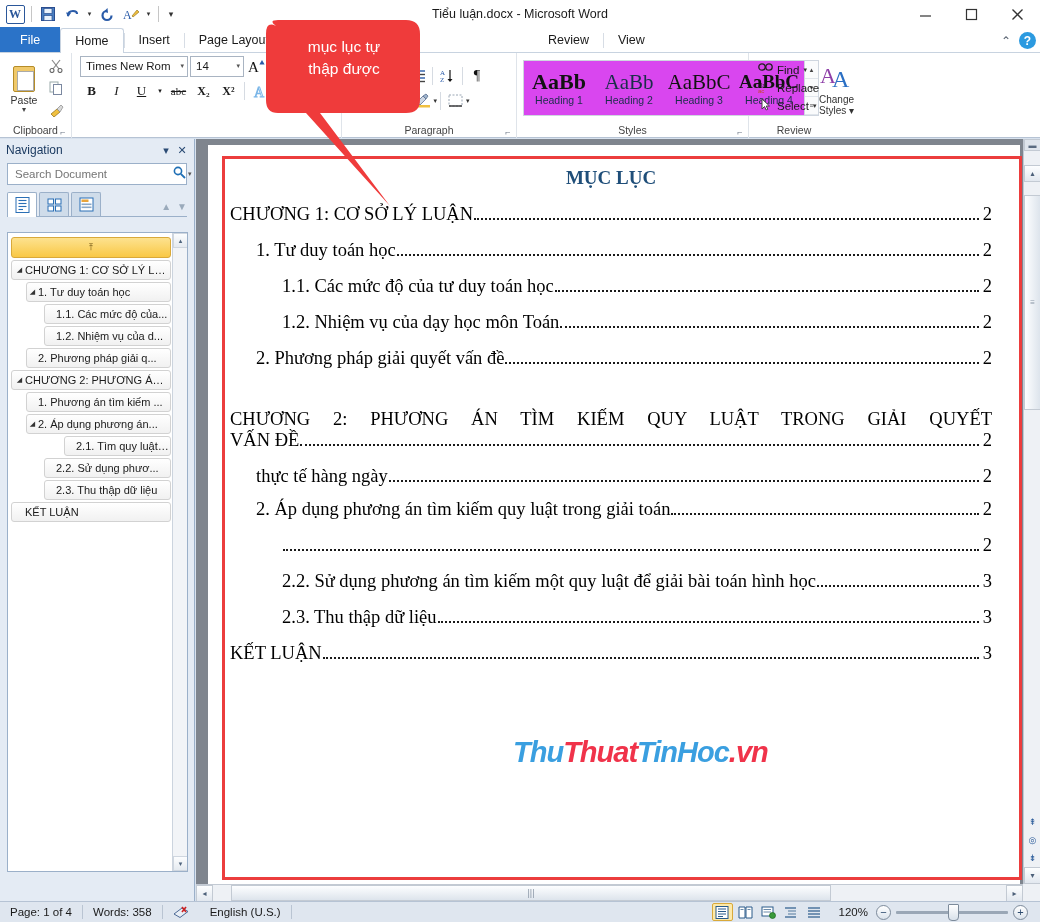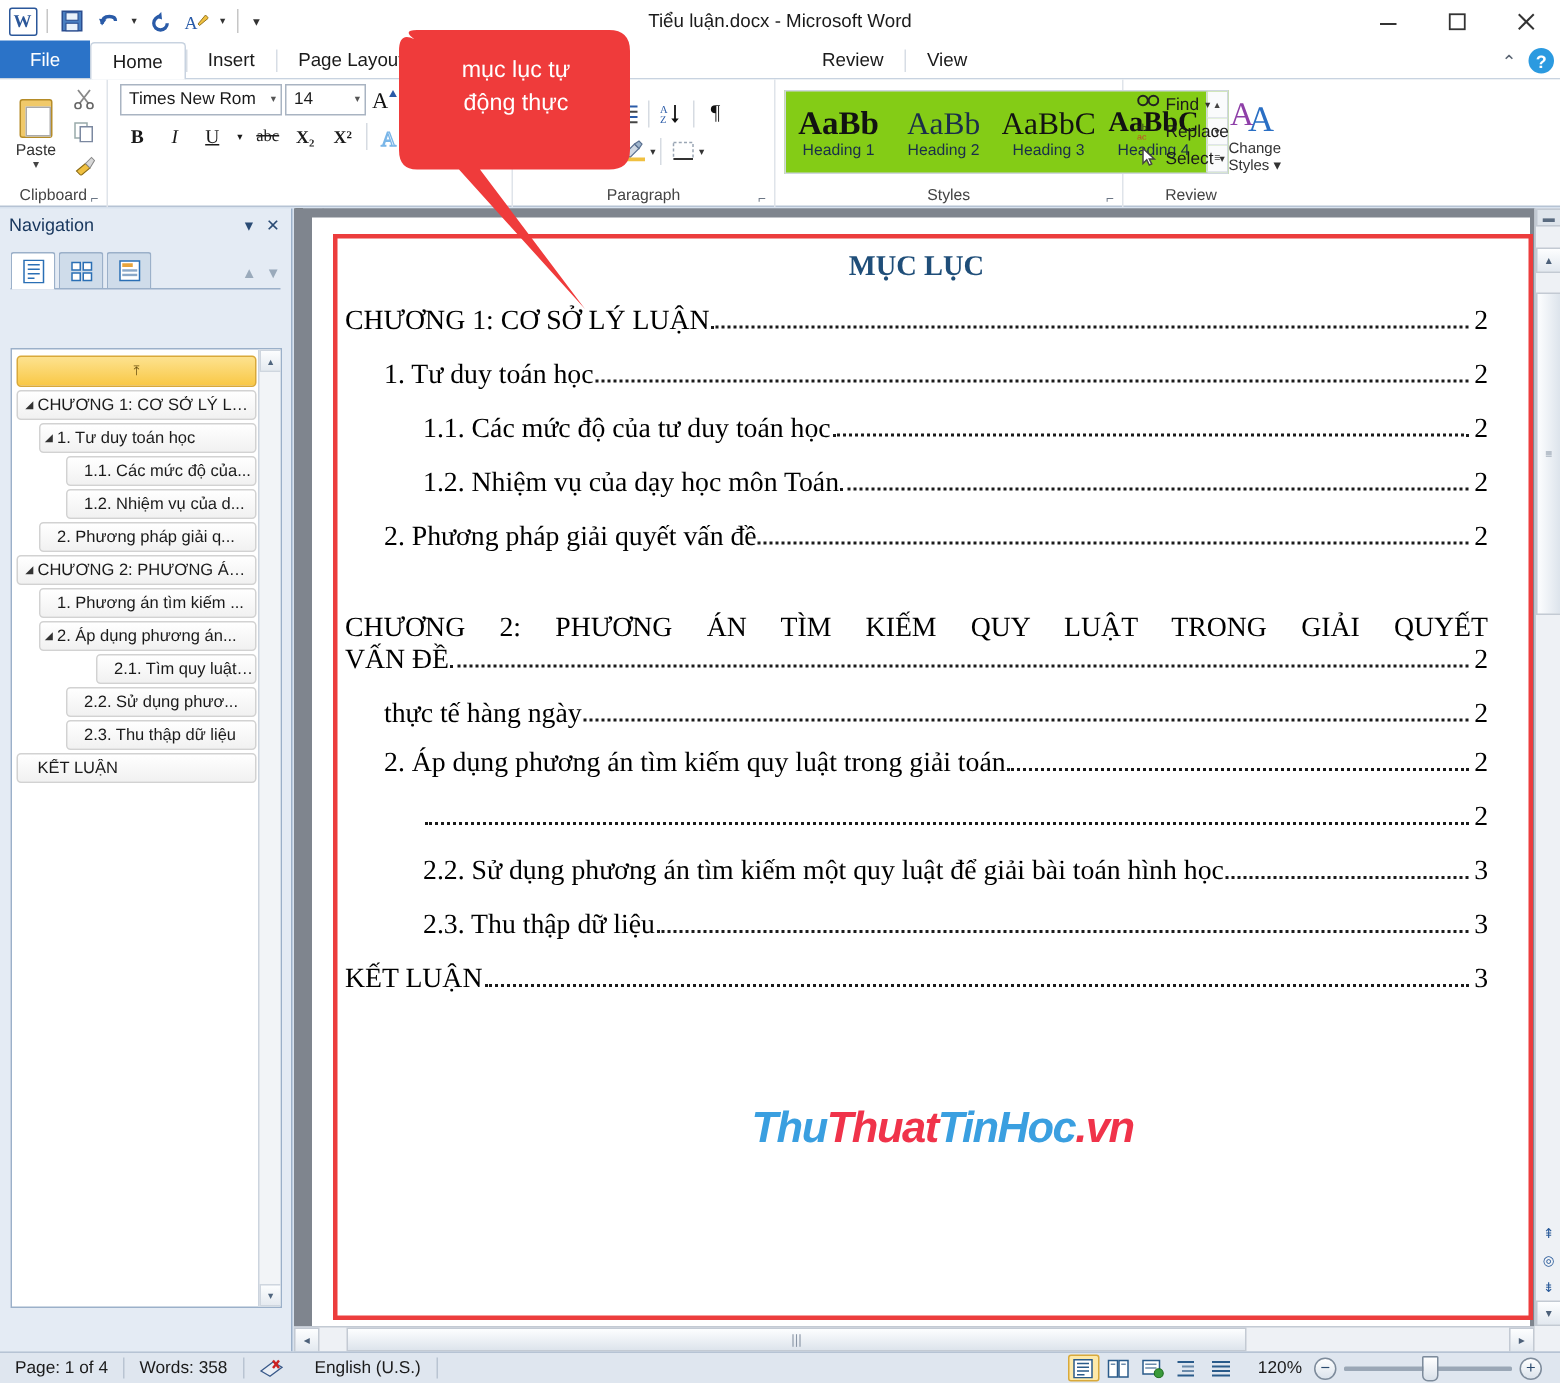--- a/index.html
+++ b/index.html
@@ -153,21 +153,21 @@
     width: 23px; height: 22px; display: flex; align-items: center;
     justify-content: center; position: relative;
   }
   .pg-btn.sel { background: #fde9a9; border: 1px solid #e0a93c; border-radius: 2px; }
   .mini-caret { font-size: 7px; color: #333; margin-left: -2px; }
 
   
   .stylesgrp { width: 232px; }
   .style-gallery {
     border: 1px solid #cfd6df; height: 56px; display: flex; align-items: stretch;
-    background: #84cc16; margin-left: 2px;
+    background: #d946ef; margin-left: 2px;
   }
   .style-item {
     width: 70px; display: flex; flex-direction: column; align-items: center;
     justify-content: center; gap: 1px;
   }
   .style-preview {
     font-family: "Liberation Serif", serif; font-size: 21px; color: #1a2e4a;
     line-height: 22px; overflow: hidden; white-space: nowrap;
   }
   .style-preview.h1 { font-weight: bold; font-size: 22px; color: #121212; }
@@ -292,21 +292,21 @@
   .leader {
     flex: 1; border-bottom: 2px dotted #1a1a1a; margin: 0 1px 5px 1px;
     min-width: 6px; height: 0;
   }
   .toc-page { padding-left: 3px; }
   .toc-wrap { font-family: "Liberation Serif", serif; font-size: 18.5px; color: #000; margin-top: 15px; }
   .toc-wrap .just { text-align: justify; text-align-last: justify; margin-top: 40px; }
   .toc-wrap .lastline { display: flex; align-items: baseline; }
 
   .watermark {
-    position: absolute; left: 293px; top: 591px;
+    position: absolute; left: 305px; top: 591px;
     font-family: "Liberation Sans", sans-serif; font-weight: bold;
     font-size: 29px; font-style: italic; letter-spacing: -1px;
     white-space: nowrap;
   }
   .wm-a { color: #3a9fe0; }
   .wm-b { color: #f0334a; }
 
   
   .doc-vscroll {
     position: absolute; right: 0; top: 0; width: 17px; bottom: 17px;
@@ -729,20 +729,30 @@
       </div>
     </div>
   </div>
 
   <div class="navpane">
     <div class="nav-header">
       <span class="t">Navigation</span>
       <span class="nav-hbtn">▾</span>
       <span class="nav-hbtn">✕</span>
     </div>
+    <div class="nav-search">
+      <input type="text" placeholder="Search Document" style="">
+      <span class="mag">
+        <svg width="13" height="13" viewBox="0 0 13 13">
+            <circle cx="5" cy="5" r="3.6" fill="none" stroke="#1f6fb5" stroke-width="1.6"></circle>
+            <line x1="7.8" y1="7.8" x2="12" y2="12" stroke="#1f6fb5" stroke-width="1.8"></line>
+          </svg>
+      </span>
+      <span class="cc">▾</span>
+    </div>
     <div class="nav-tabs">
       <div class="nav-tab active">
         <svg width="15" height="16" viewBox="0 0 15 16">
             <rect x="1" y="0.5" width="13" height="15" fill="#fff" stroke="#2a6fb5" stroke-width="1"></rect>
             <line x1="3.5" y1="3.5" x2="11.5" y2="3.5" stroke="#2a6fb5" stroke-width="1.1"></line>
             <line x1="3.5" y1="6.5" x2="11.5" y2="6.5" stroke="#2a6fb5" stroke-width="1.1"></line>
             <line x1="3.5" y1="9.5" x2="11.5" y2="9.5" stroke="#2a6fb5" stroke-width="1.1"></line>
             <line x1="3.5" y1="12.5" x2="8" y2="12.5" stroke="#2a6fb5" stroke-width="1.1"></line>
           </svg>
       </div>
@@ -1006,16 +1016,16 @@
       </span>
       <span class="zc-circle">+</span>
     </div>
   </div>
 
   <svg class="callout-svg" width="230" height="200" viewBox="0 0 230 200">
     <path d="M18 12 Q10 6 20 6 L148 6 Q162 6 162 20 L162 86 Q162 99 148 99 L62 99 L132 192 L48 99 L20 99 Q8 99 8 86 L8 20 Q8 7 18 12 Z" fill="#ef3b3b"></path>
   </svg>
   <div class="callout-text">
     <div>mục lục tự</div>
-    <div>động thực</div>
+    <div>thập được</div>
   </div>
 
 </div>
 
 </body></html>

